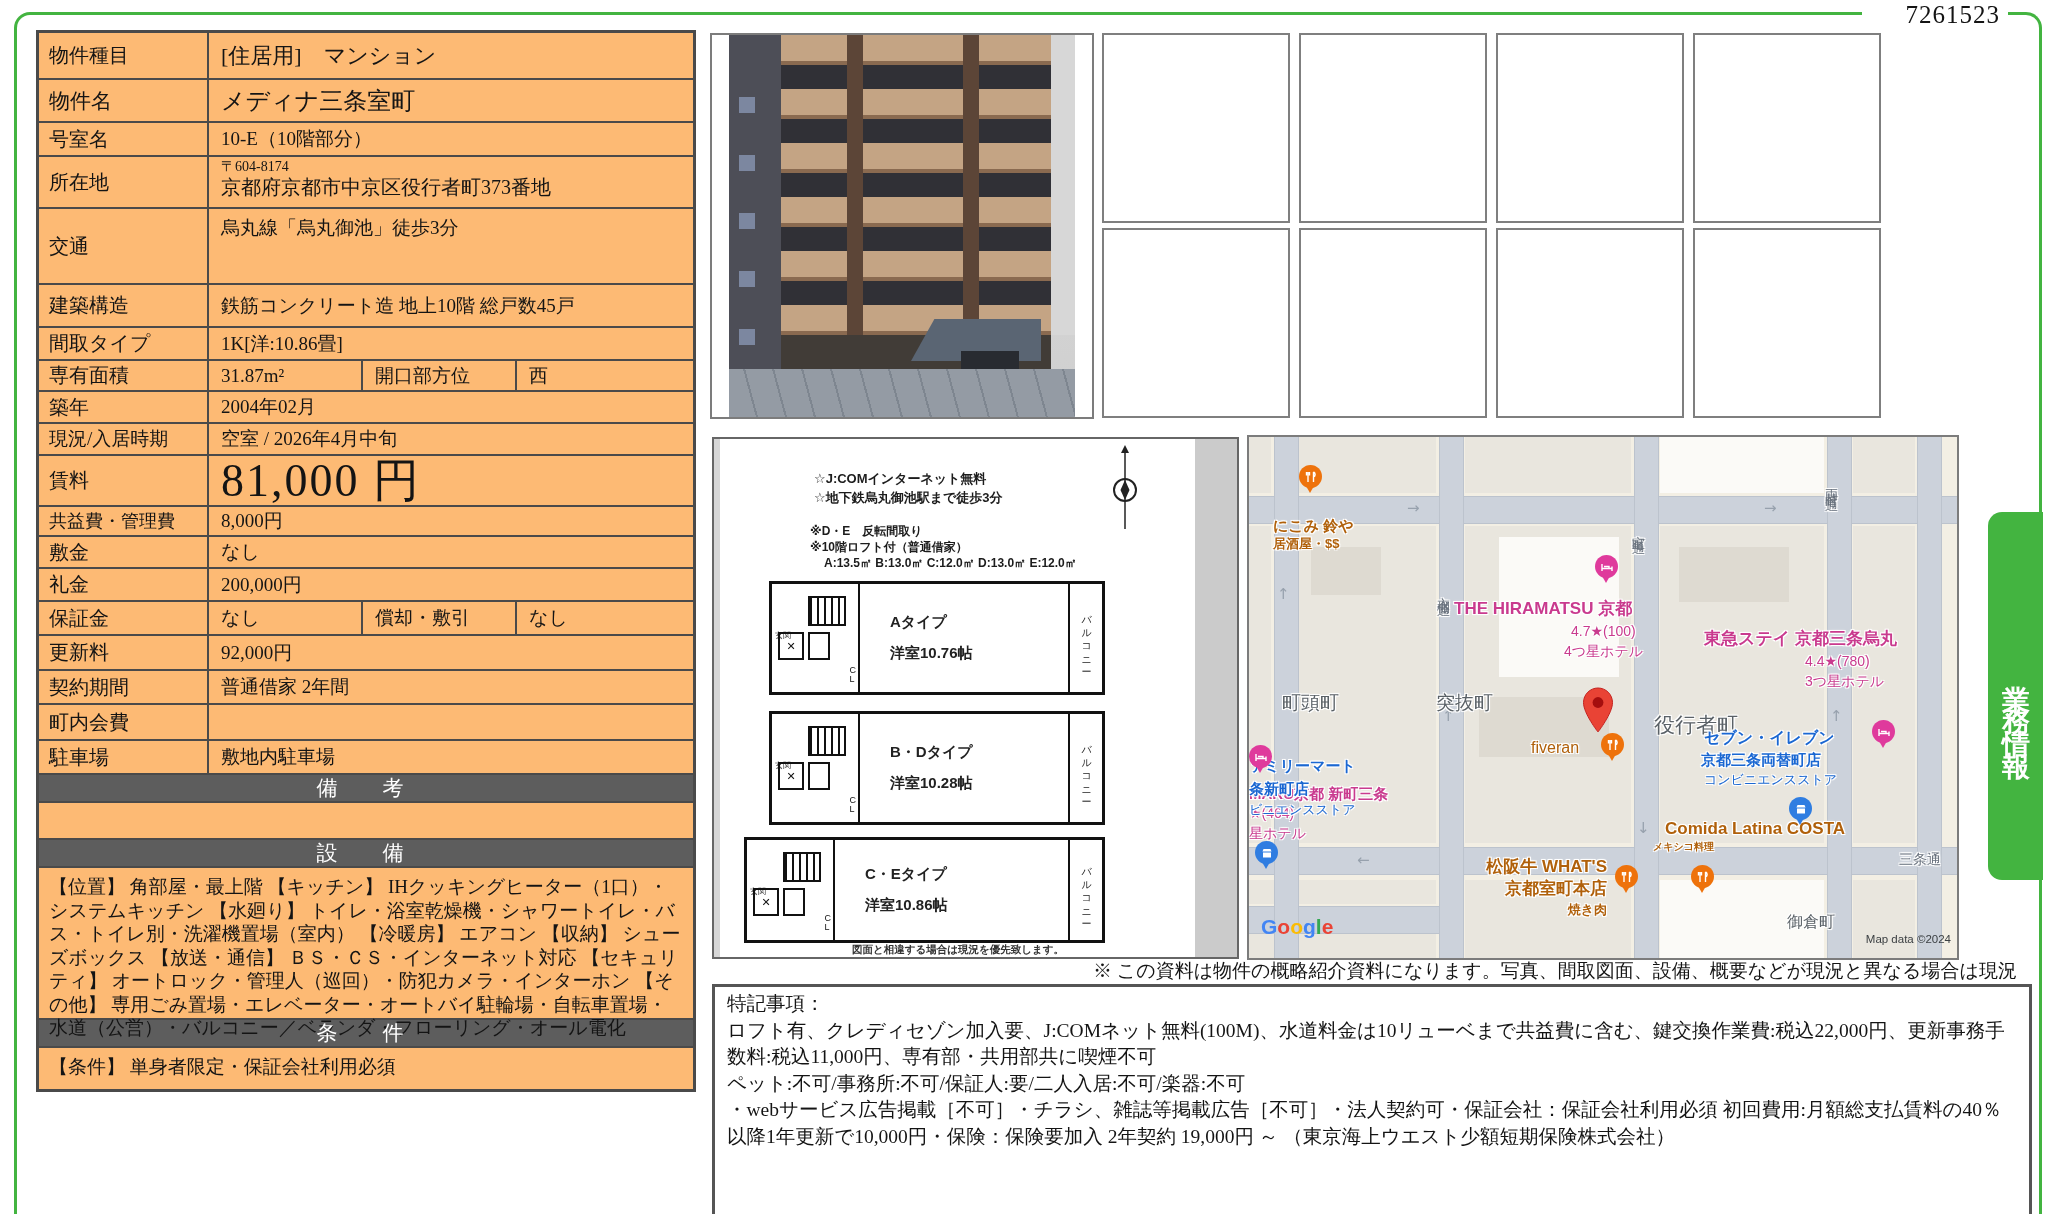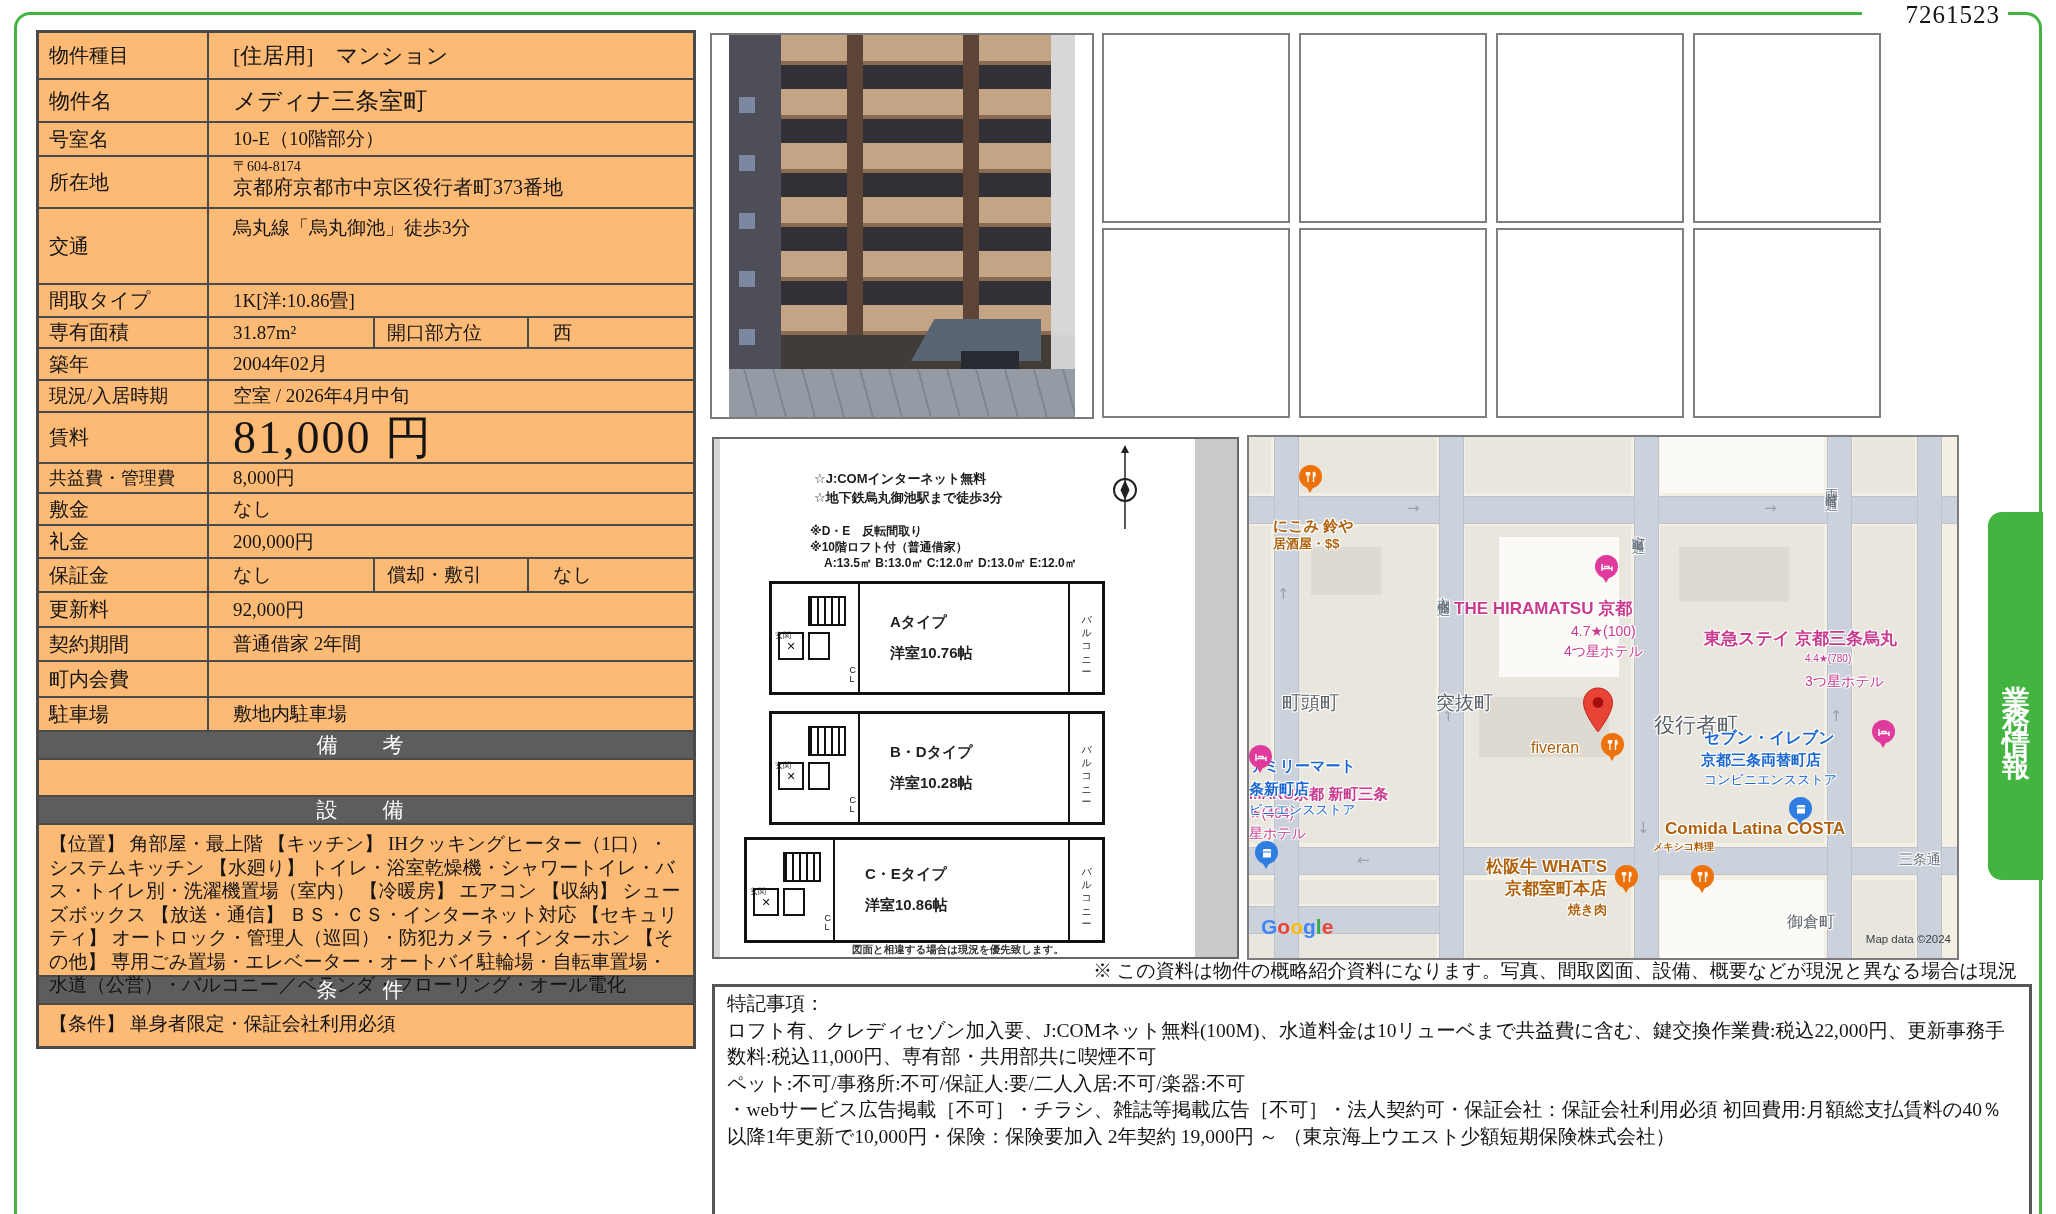--- a/index.html
+++ b/index.html
@@ -18,21 +18,21 @@
             border-radius:14px 0 0 14px;z-index:4;display:flex;align-items:center;justify-content:center;}
   .side-tab span{writing-mode:vertical-rl;color:#fff;font-size:28px;font-weight:bold;
                  font-family:"Liberation Sans","DejaVu Sans",sans-serif;letter-spacing:22px;padding-top:22px;}
 
   
   .ptable{position:absolute;left:36px;top:30px;width:654px;border:3px solid #4a4a4a;background:#fdba74;}
   .prow{display:flex;border-top:2px solid #4a4a4a;}
   .prow:first-child{border-top:none;}
   .plabel{width:158px;flex:0 0 158px;border-right:2px solid #4a4a4a;padding-left:10px;
           display:flex;align-items:center;font-size:20px;}
-  .pvalue{flex:1;display:flex;align-items:center;padding-left:24px;font-size:19px;}
+  .pvalue{flex:1;display:flex;align-items:center;padding-left:12px;font-size:19px;}
   .cell-mid{flex:0 0 140px;border-left:2px solid #4a4a4a;border-right:2px solid #4a4a4a;
             display:flex;align-items:center;padding-left:12px;font-size:19px;}
   .hdr{background:#5d5d5d;color:#fff;display:flex;align-items:center;justify-content:center;
        font-size:21px;letter-spacing:12px;}
   .bigtext{font-size:22px;}
   .nametext{font-size:24px;}
   .renttext{font-size:46px;letter-spacing:2px;}
   .addr{display:block;padding-top:2px;}
   .addr .postal{font-size:14px;line-height:16px;display:block;}
   .addr .street{font-size:20px;line-height:24px;display:block;}
@@ -149,20 +149,24 @@
       <div class="plabel">所在地</div>
       <div class="pvalue addr">
         <span class="postal">〒604-8174</span>
         <span class="street">京都府京都市中京区役行者町373番地</span>
       </div>
     </div>
     <div class="prow" style="height:74px">
       <div class="plabel">交通</div>
       <div class="pvalue topval">烏丸線「烏丸御池」徒歩3分</div>
     </div>
+    <div class="prow" style="height:41px">
+      <div class="plabel">建築構造</div>
+      <div class="pvalue">鉄筋コンクリート造 地上10階 総戸数45戸</div>
+    </div>
     <div class="prow" style="height:31px">
       <div class="plabel">間取タイプ</div>
       <div class="pvalue">1K[洋:10.86畳]</div>
     </div>
     <div class="prow" style="height:29px">
       <div class="plabel">専有面積</div>
       <div class="pvalue" style="flex:0 0 140px">31.87m²</div>
       <div class="cell-mid">開口部方位</div>
       <div class="pvalue">西</div>
     </div>
@@ -387,21 +391,21 @@
     <div class="pin pin-hotel" style="left:346px;top:118px">
       <svg width="12" height="12" viewBox="0 0 12 12">
           <path d="M1 3v7M1 7.5h10M11 5.5v4.5M3 5.5h5v2" stroke="#fff" stroke-width="1.4" fill="none"></path>
         </svg>
     </div>
     <div class="mlabel t-hotel" style="left:205px;top:162px;font-size:17px">THE HIRAMATSU 京都</div>
     <div class="mlabel t-hotel" style="left:322px;top:186px;font-size:14px;font-weight:normal">4.7★(100)</div>
     <div class="mlabel t-hotel" style="left:315px;top:206px;font-size:14px;font-weight:normal">4つ星ホテル</div>
 
     <div class="mlabel t-hotel" style="left:455px;top:192px;font-size:17px">東急ステイ 京都三条烏丸</div>
-    <div class="mlabel t-hotel" style="left:556px;top:216px;font-size:10px;font-weight:normal">4.4★(780)</div>
+    <div class="mlabel t-hotel" style="left:556px;top:216px;font-size:14px;font-weight:normal">4.4★(780)</div>
     <div class="mlabel t-hotel" style="left:556px;top:236px;font-size:14px;font-weight:normal">3つ星ホテル</div>
     <div class="pin pin-hotel" style="left:623px;top:283px">
       <svg width="12" height="12" viewBox="0 0 12 12">
           <path d="M1 3v7M1 7.5h10M11 5.5v4.5M3 5.5h5v2" stroke="#fff" stroke-width="1.4" fill="none"></path>
         </svg>
     </div>
 
     <div class="pin pin-hotel" style="left:0px;top:308px">
       <svg width="12" height="12" viewBox="0 0 12 12">
           <path d="M1 3v7M1 7.5h10M11 5.5v4.5M3 5.5h5v2" stroke="#fff" stroke-width="1.4" fill="none"></path>

